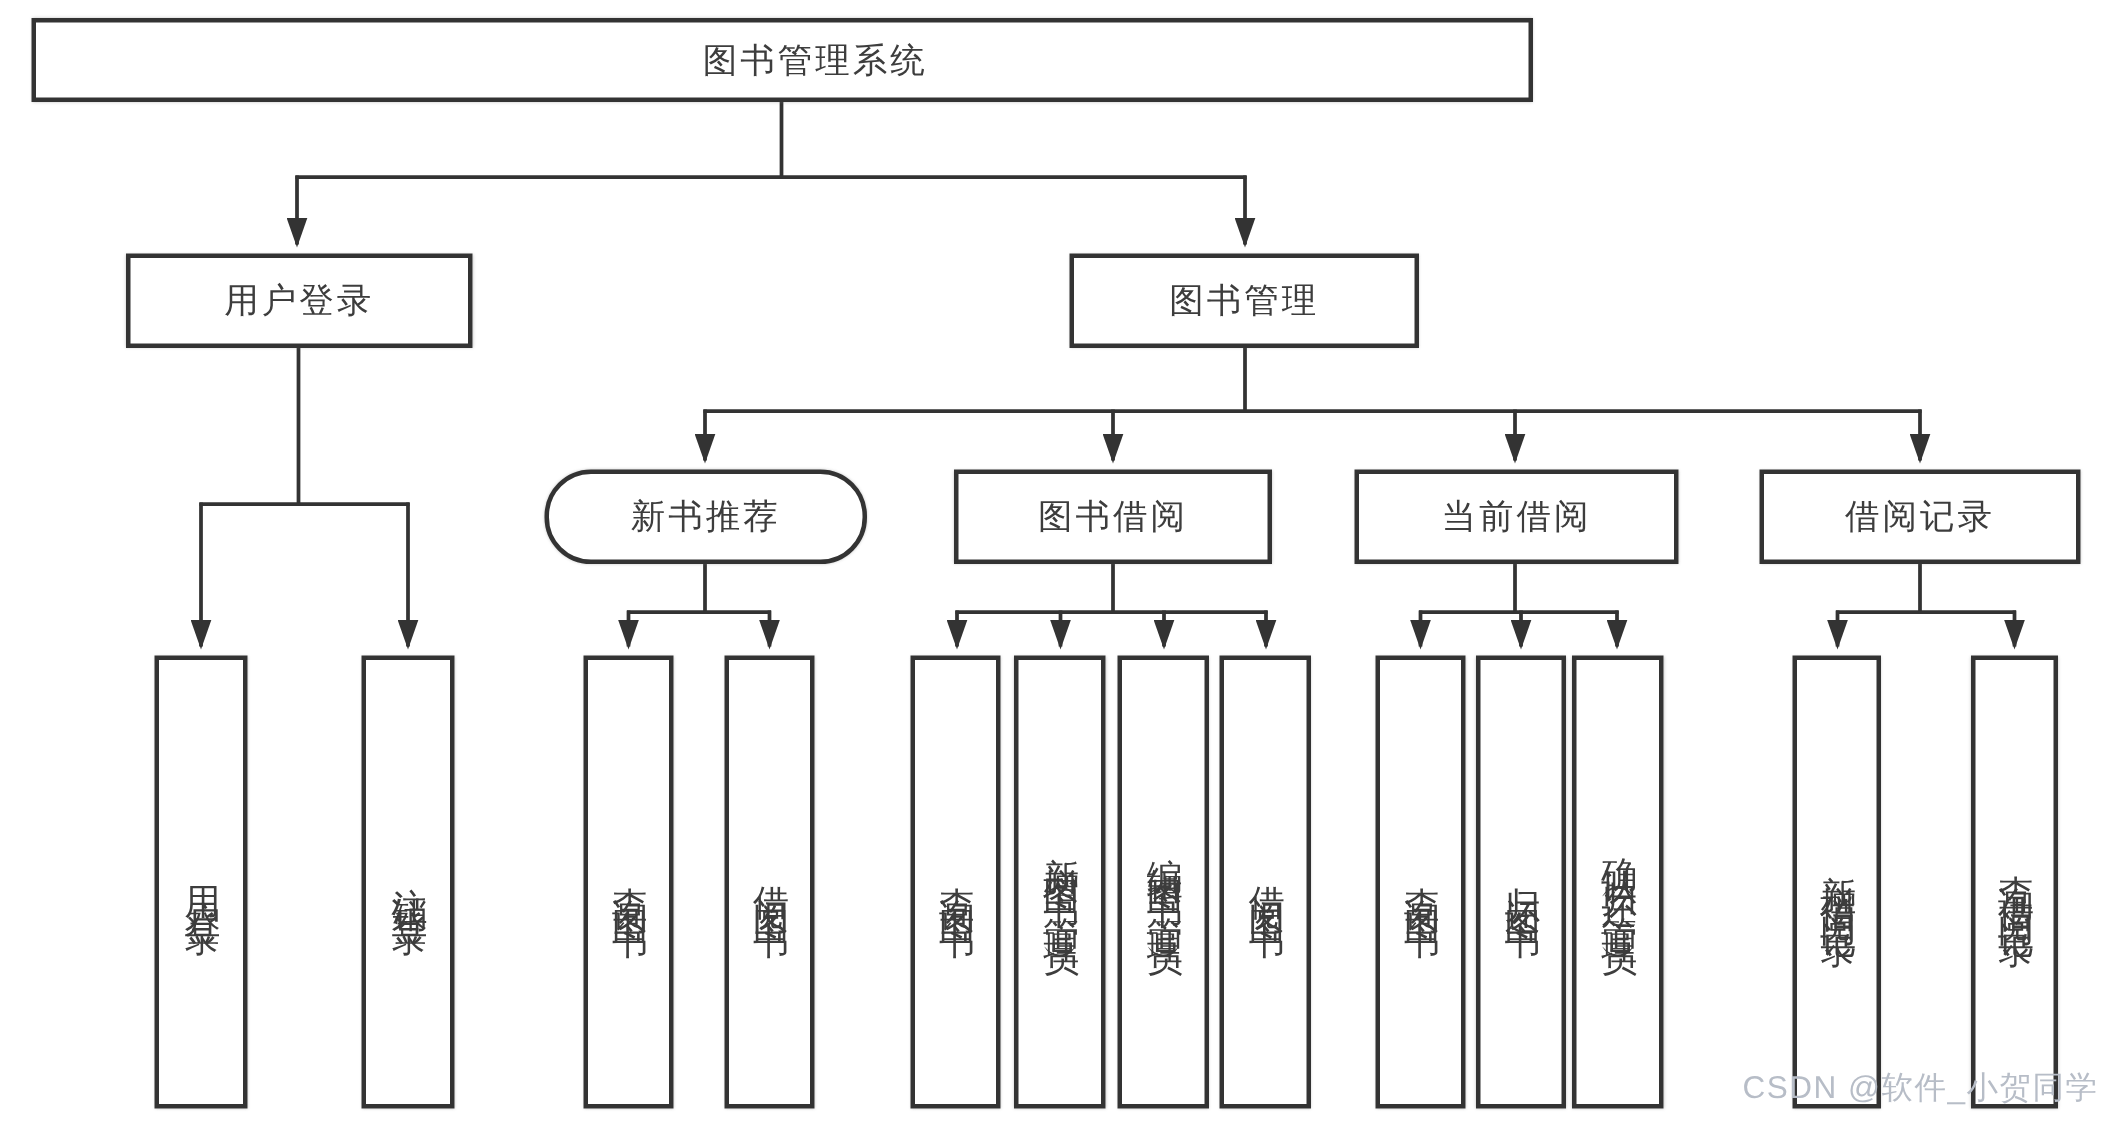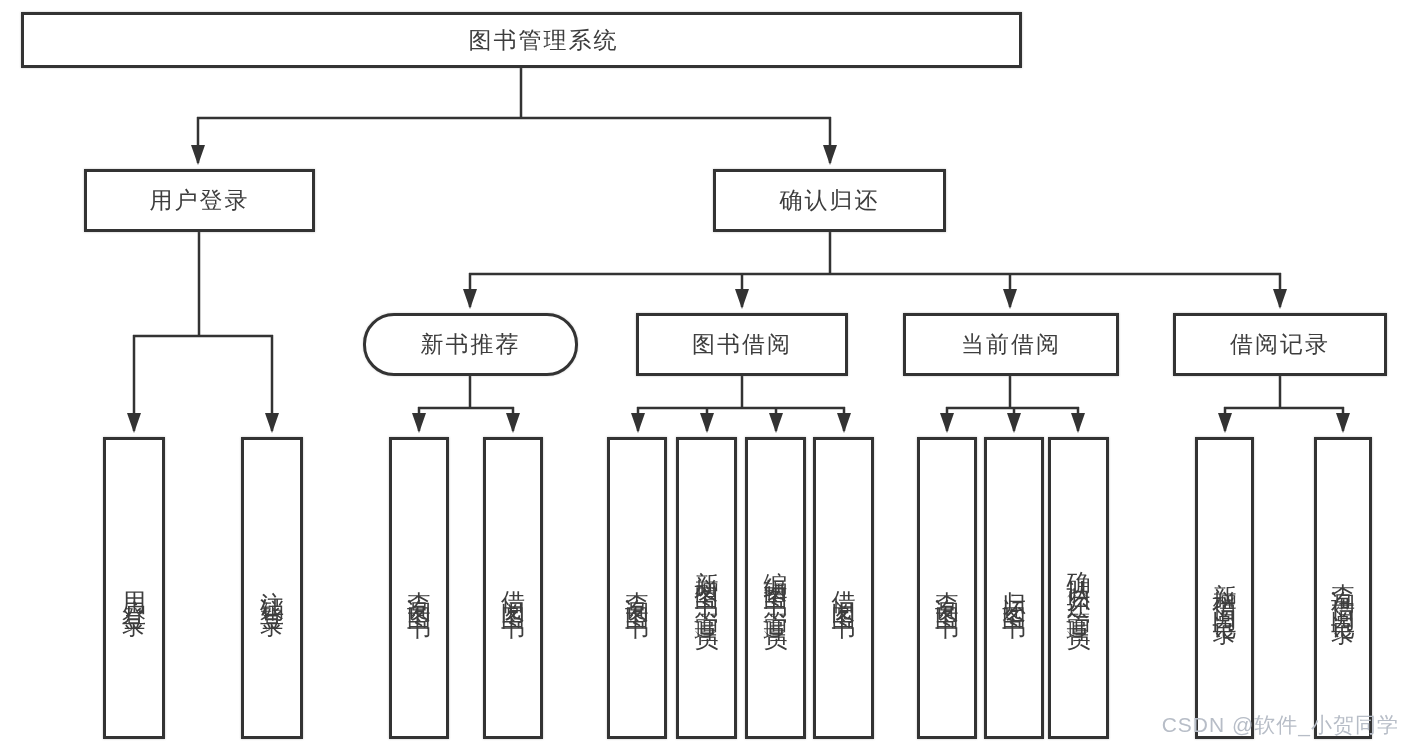--- a/index.html
+++ b/index.html
@@ -126,21 +126,21 @@
   </svg>
 
   <div class="node hbox" style="left:21px; top:12px; width:1001px; height:56px;padding-left:44px;">
     <span>图书管理系统</span>
   </div>
 
   <div class="node hbox" style="left:84px; top:169px; width:231px; height:63px;">
     <span>用户登录</span>
   </div>
   <div class="node hbox" style="left:713px; top:169px; width:233px; height:63px;">
-    <span>确认归还</span>
+    <span>图书管理</span>
   </div>
 
   <div class="node hbox" style="left:363px; top:313px; width:215px; height:63px;border-radius:31px;">
     <span>新书推荐</span>
   </div>
   <div class="node hbox" style="left:903px; top:313px; width:216px; height:63px;">
     <span>当前借阅</span>
   </div>
   <div class="node hbox" style="left:636px; top:313px; width:212px; height:63px;">
     <span>图书借阅</span>

